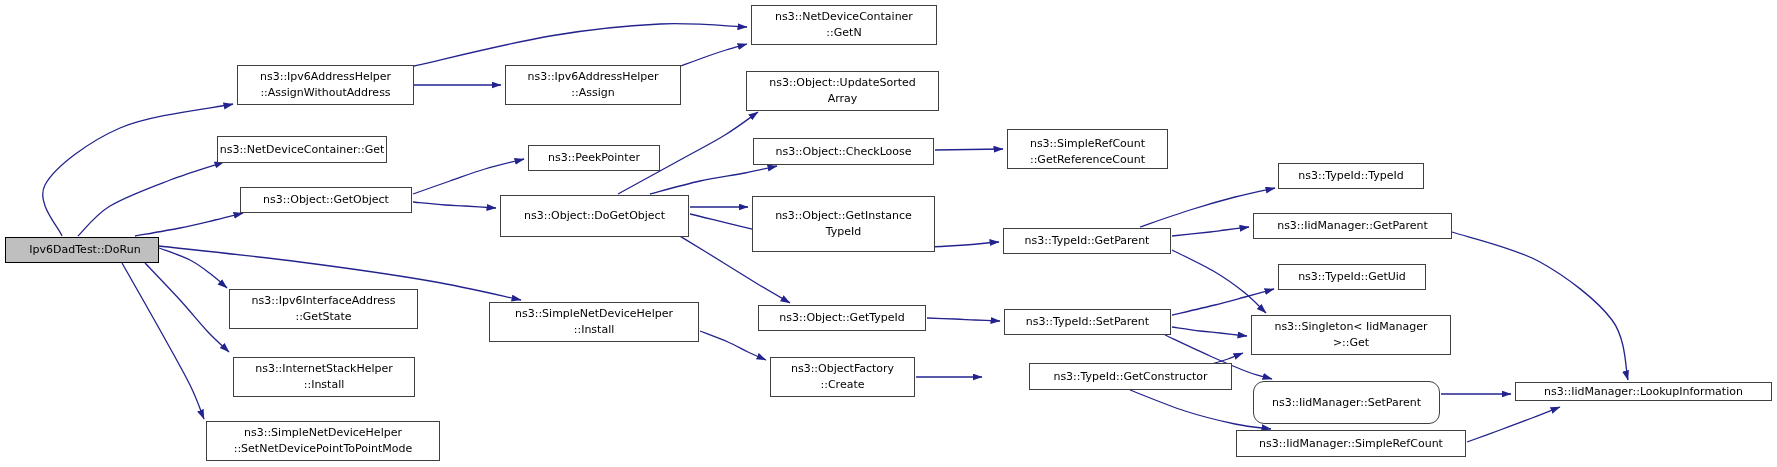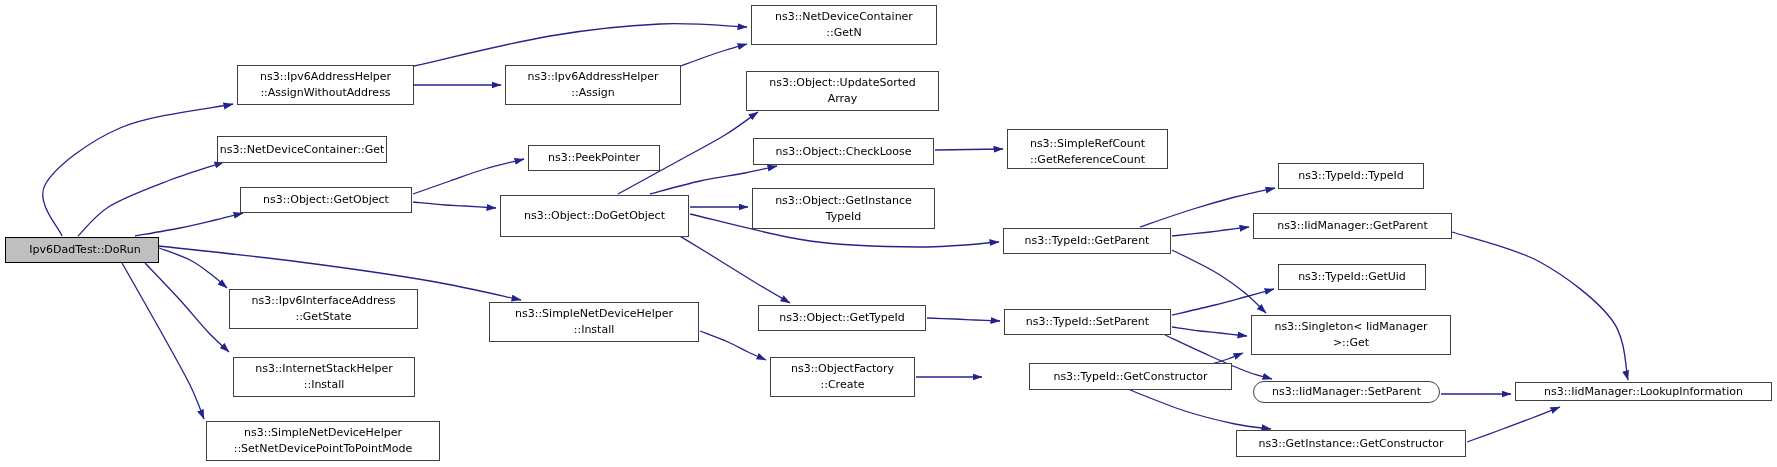--- a/index.html
+++ b/index.html
@@ -108,21 +108,21 @@
         <span>ns3::NetDeviceContainer
 ::GetN</span>
       </div>
       <div class="node" style="left: 746px; top: 71px; width: 193px; height: 40px;">
         <span>ns3::Object::UpdateSorted
 Array</span>
       </div>
       <div class="node" style="left: 753px; top: 138px; width: 181px; height: 27px;">
         <span>ns3::Object::CheckLoose</span>
       </div>
-      <div class="node" style="left: 752px; top: 188px; width: 183px; height: 41px;">
+      <div class="node" style="left: 752px; top: 196px; width: 183px; height: 56px;">
         <span>ns3::Object::GetInstance
 TypeId</span>
       </div>
       <div class="node" style="left: 1007px; top: 129px; width: 161px; height: 40px; align-items: flex-end;">
         <span>ns3::SimpleRefCount
 ::GetReferenceCount</span>
       </div>
       <div class="node" style="left: 229px; top: 289px; width: 189px; height: 40px;">
         <span>ns3::Ipv6InterfaceAddress
 ::GetState</span>
@@ -161,23 +161,23 @@
       <div class="node" style="left: 1253px; top: 213px; width: 199px; height: 26px;">
         <span>ns3::IidManager::GetParent</span>
       </div>
       <div class="node" style="left: 1278px; top: 264px; width: 148px; height: 26px;">
         <span>ns3::TypeId::GetUid</span>
       </div>
       <div class="node" style="left: 1251px; top: 315px; width: 200px; height: 40px; text-align: center;">
         <span>ns3::Singleton&lt; IidManager
 &gt;::Get</span>
       </div>
-      <div class="node" style="left: 1253px; top: 381px; width: 187px; height: 22px; border-radius: 11px;">
+      <div class="node" style="left: 1253px; top: 381px; width: 187px; height: 43px; border-radius: 11px;">
         <span>ns3::IidManager::SetParent</span>
       </div>
       <div class="node" style="left: 1236px; top: 430px; width: 230px; height: 27px;">
-        <span>ns3::GetInstance::GetConstructor</span>
+        <span>ns3::IidManager::SimpleRefCount</span>
       </div>
       <div class="node" style="left: 1515px; top: 382px; width: 257px; height: 19px;">
         <span>ns3::IidManager::LookupInformation</span>
       </div>
     </div>
 </div>
 
 </body></html>

